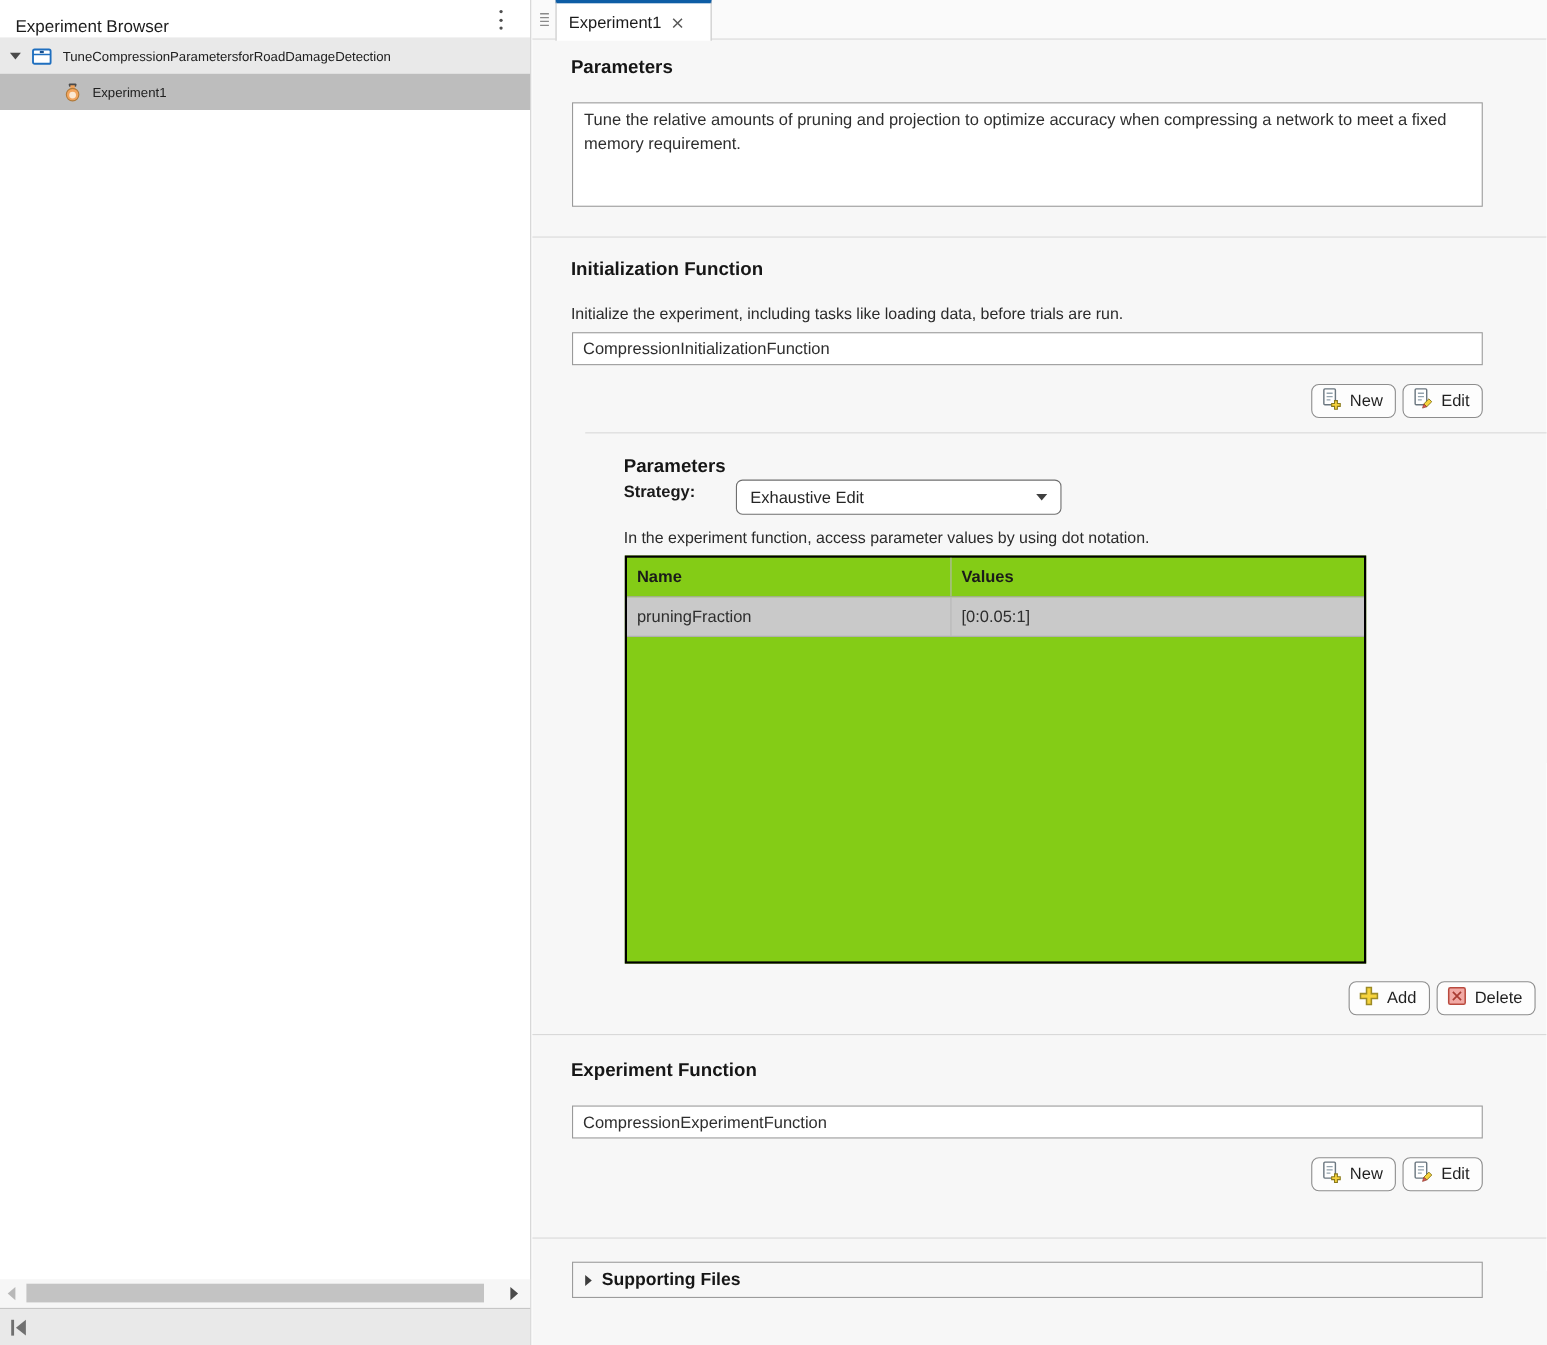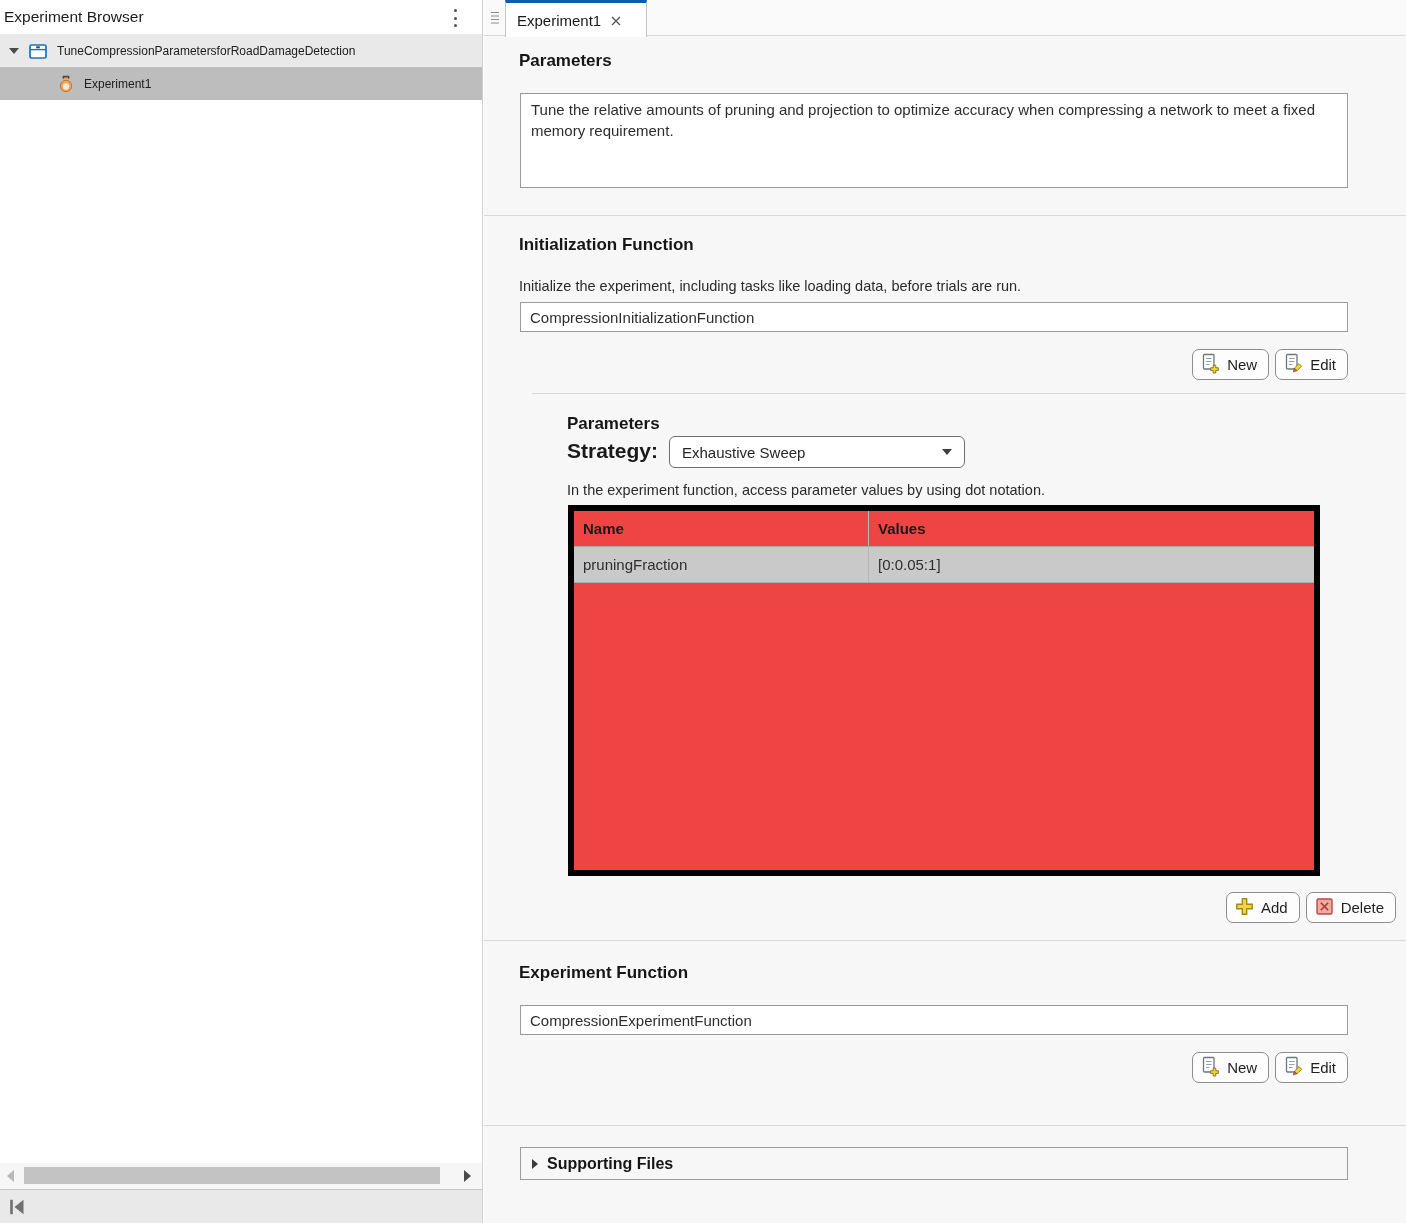--- a/index.html
+++ b/index.html
@@ -7,21 +7,21 @@
   body {
     font-family: "Liberation Sans", sans-serif;
     background:#fff; color:#1a1a1a; overflow:hidden;
   }
   .app { position:relative; width:1406px; height:1223px; background:#fff; }
 
   
   .browser { position:absolute; left:0; top:0; width:483px; height:1223px;
              background:#fff; border-right:1px solid #cfcfcf; overflow:hidden; }
   .browser-header { position:absolute; left:0; top:0; width:100%; height:34px;
-                    display:flex; align-items:center; padding-left:4px; background:#fff; }
+                    display:flex; align-items:flex-end; padding-left:14px; background:#fff; }
   .browser-title { font-size:15.5px; color:#1c1c1c; }
   .kebab { position:absolute; right:22px; top:9px; width:10px; height:18px;
            display:flex; flex-direction:column; justify-content:space-between; align-items:center; cursor:pointer; }
   .kebab span { width:3px; height:3px; background:#4f4f4f; border-radius:50%; }
 
   .tree-row { position:absolute; left:0; width:100%; height:33px; display:flex; align-items:center;
               white-space:nowrap; overflow:hidden; font-size:12px; color:#202020; }
   .tree-row.project { top:34px; background:#e9e9e9; padding-left:9px; }
   .tree-row.selected { top:67px; background:#bdbdbd; padding-left:57px; }
   .expander { width:0; height:0; border-left:5px solid transparent; border-right:5px solid transparent;
@@ -67,29 +67,29 @@
   .desc-area { position:absolute; left:36px; top:57px; width:828px; height:95px;
                padding:6px 10px; line-height:1.38; resize:none; overflow:hidden; }
   .field { position:absolute; left:36px; width:828px; height:30px; padding:0 9px; }
 
   .btnrow { position:absolute; right:58px; display:flex; gap:6px; }
   .btn { height:31px; display:flex; align-items:center; gap:6px; padding:0 11px 0 7px;
          background:#fdfdfd; border:1px solid #8d8d8d; border-radius:7px; font-size:15px;
          color:#1f1f1f; cursor:pointer; }
 
   
-  .strategy-label { position:absolute; left:35px; top:45px; font-size:21px; font-weight:700; }
+  .strategy-label { position:absolute; left:35px; top:45px; font-size:15px; font-weight:700; }
   .dropdown { position:absolute; left:137px; top:42px; width:296px; height:32px; background:#fff;
               border:1px solid #6f6f6f; border-radius:6px; display:flex; align-items:center;
               padding:0 12px; font-size:15px; color:#262626; cursor:pointer; }
   .dropdown .caret { margin-left:auto; width:0; height:0; border-left:5.5px solid transparent;
                      border-right:5.5px solid transparent; border-top:6px solid #3f3f3f; }
 
-  .ptable { position:absolute; left:36px; top:111px; width:752px; height:371px;
-            background:#ef4444; border:6px solid #000000; }
+  .ptable { position:absolute; left:36px; top:111px; width:674px; height:371px;
+            background:#84cc16; border:2px solid #000000; }
   .ptable .hrow { display:flex; height:36px; border-bottom:1px solid #a9a9a9; font-weight:700; font-size:15px; }
   .ptable .cell { display:flex; align-items:center; padding-left:9px; height:100%; }
   .ptable .c-name { width:295px; border-right:1px solid #b7b7b7; }
   .ptable .c-values { flex:1; }
   .ptable .drow { display:flex; height:36px; background:#c9c9c9; border-bottom:1px solid #adadad;
                   font-size:15px; color:#2e2e2e; cursor:pointer; }
 
   
   .support-box { position:absolute; left:36px; top:21px; width:828px; height:33px;
                  border:1px solid #9c9c9c; display:flex; align-items:center; padding-left:11px;
@@ -202,21 +202,21 @@
           </span>
           <span>Edit</span>
         </button>
       </div>
     </div>
 
     <div class="section sec-params">
       <div class="sec-heading" style="top:20px">Parameters</div>
       <div class="strategy-label">Strategy:</div>
       <div class="dropdown">
-        <span>Exhaustive Sweep</span>
+        <span>Exhaustive Edit</span>
         <span class="caret"></span>
       </div>
       <div class="hint" style="top:88px">In the experiment function, access parameter values by using dot notation.</div>
 
       <div class="ptable">
         <div class="hrow">
           <div class="cell c-name">Name</div>
           <div class="cell c-values">Values</div>
         </div>
         <div class="drow">

